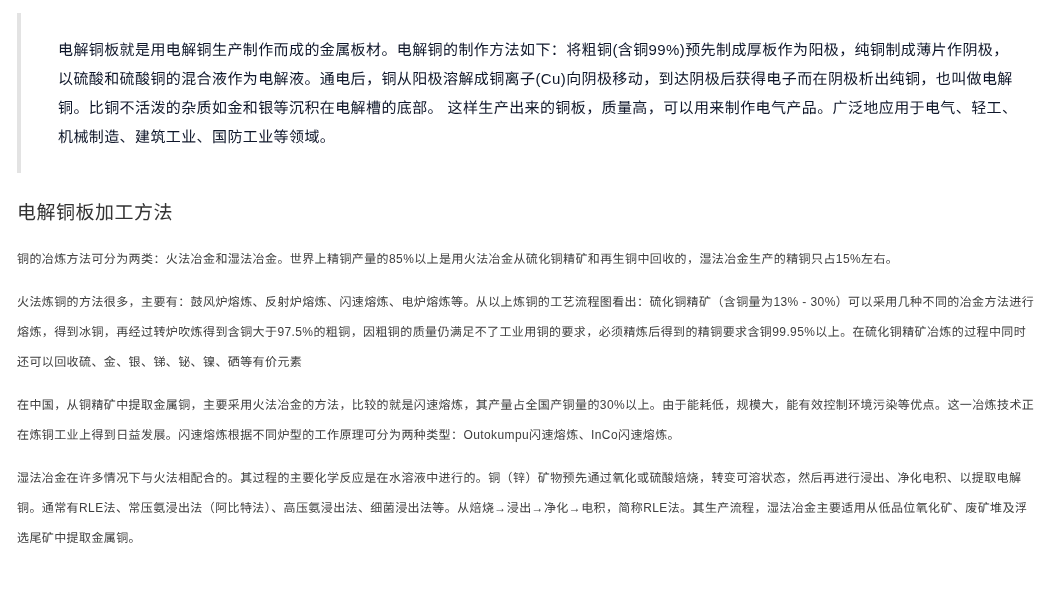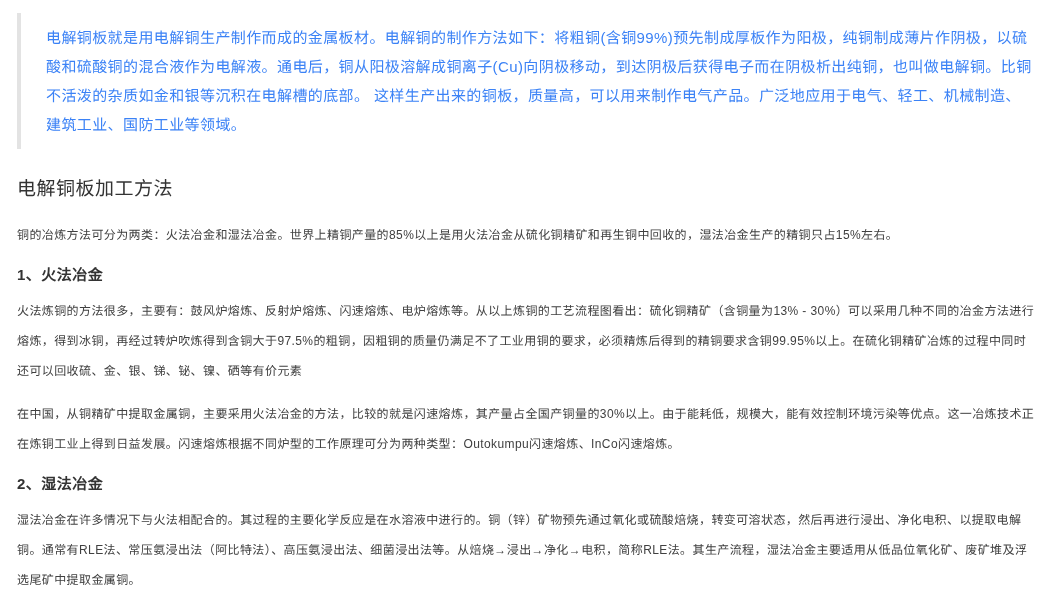--- a/index.html
+++ b/index.html
@@ -15,24 +15,24 @@
     background: #ffffff;
     padding: 13px 16px 20px 17px;
     overflow: hidden;
   }
   .intro-quote {
     margin: 0 0 27px 0;
     border-left: 4px solid #e3e3e3;
     padding: 6px 0 6px 21px;
   }
   .intro-quote p {
-    margin: 4px;
+    margin: 16px;
     font-size: 15px;
     line-height: 29px;
-    color: #3b82f6;
+    color: #0f172a;
     letter-spacing: 0.4px;
   }
   h2.section-heading {
     margin: 0 0 18px 0;
     font-size: 19px;
     line-height: 26px;
     font-weight: normal;
     color: #333333;
     letter-spacing: 0.5px;
   }
@@ -60,23 +60,21 @@
 
   <blockquote class="intro-quote">
     <p>电解铜板就是用电解铜生产制作而成的金属板材。电解铜的制作方法如下：将粗铜(含铜99%)预先制成厚板作为阳极，纯铜制成薄片作阴极，以硫酸和硫酸铜的混合液作为电解液。通电后，铜从阳极溶解成铜离子(Cu)向阴极移动，到达阴极后获得电子而在阴极析出纯铜，也叫做电解铜。比铜不活泼的杂质如金和银等沉积在电解槽的底部。 这样生产出来的铜板，质量高，可以用来制作电气产品。广泛地应用于电气、轻工、机械制造、建筑工业、国防工业等领域。</p>
   </blockquote>
 
   <h2 class="section-heading">电解铜板加工方法</h2>
 
   <p class="body-paragraph">铜的冶炼方法可分为两类：火法冶金和湿法冶金。世界上精铜产量的85%以上是用火法冶金从硫化铜精矿和再生铜中回收的，湿法冶金生产的精铜只占15%左右。</p>
 
   <section>
-    <h3 class="sub-heading">1、火法冶金</h3>
     <p class="body-paragraph">火法炼铜的方法很多，主要有：鼓风炉熔炼、反射炉熔炼、闪速熔炼、电炉熔炼等。从以上炼铜的工艺流程图看出：硫化铜精矿（含铜量为13% - 30%）可以采用几种不同的冶金方法进行熔炼，得到冰铜，再经过转炉吹炼得到含铜大于97.5%的粗铜，因粗铜的质量仍满足不了工业用铜的要求，必须精炼后得到的精铜要求含铜99.95%以上。在硫化铜精矿冶炼的过程中同时还可以回收硫、金、银、锑、铋、镍、硒等有价元素</p>
     <p class="body-paragraph">在中国，从铜精矿中提取金属铜，主要采用火法冶金的方法，比较的就是闪速熔炼，其产量占全国产铜量的30%以上。由于能耗低，规模大，能有效控制环境污染等优点。这一冶炼技术正在炼铜工业上得到日益发展。闪速熔炼根据不同炉型的工作原理可分为两种类型：Outokumpu闪速熔炼、InCo闪速熔炼。</p>
   </section>
 
   <section>
-    <h3 class="sub-heading">2、湿法冶金</h3>
     <p class="body-paragraph">湿法冶金在许多情况下与火法相配合的。其过程的主要化学反应是在水溶液中进行的。铜（锌）矿物预先通过氧化或硫酸焙烧，转变可溶状态，然后再进行浸出、净化电积、以提取电解铜。通常有RLE法、常压氨浸出法（阿比特法）、高压氨浸出法、细菌浸出法等。从焙烧→浸出→净化→电积，简称RLE法。其生产流程，湿法冶金主要适用从低品位氧化矿、废矿堆及浮选尾矿中提取金属铜。</p>
   </section>
 
 </div>
 
 </body></html>

